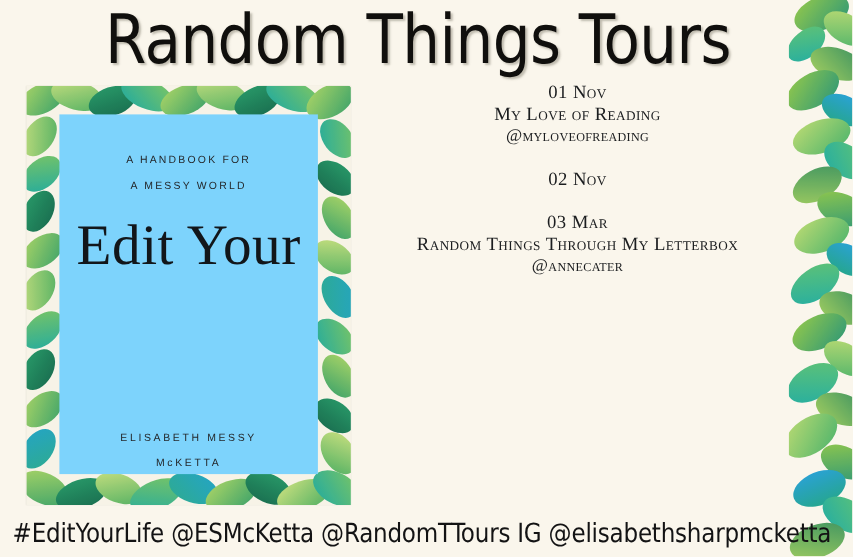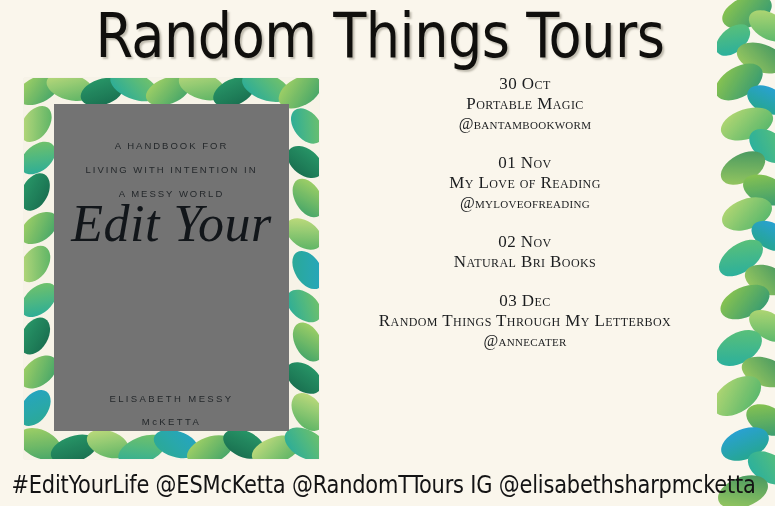--- a/index.html
+++ b/index.html
@@ -62,21 +62,21 @@
     overflow: hidden;
     box-shadow: 0 0 1px rgba(0,0,0,0.10);
     z-index: 5;
   }
   .book-inner {
     position: absolute;
     left: 30px;
     top: 26px;
     right: 30px;
     bottom: 28px;
-    background: #737373;
+    background: #7dd3fc;
     z-index: 3;
     text-align: center;
   }
   .book-border {
     position: absolute;
     inset: 0;
     z-index: 2;
   }
   .cover-tagline {
     position: absolute;
@@ -94,21 +94,20 @@
     position: absolute;
     left: 0;
     right: 0;
     top: 92px;
     font-family: "Liberation Serif", "DejaVu Serif", serif;
     font-size: 52px;
     line-height: 55px;
     color: #12161a;
     font-weight: 400;
     letter-spacing: 0.5px;
-    font-style: italic;
   }
   .cover-author {
     position: absolute;
     left: 0;
     right: 0;
     top: 283px;
     font-family: "Liberation Sans", sans-serif;
     font-size: 9.5px;
     letter-spacing: 2.4px;
     line-height: 23px;
@@ -286,50 +285,43 @@
           <ellipse cx="220" cy="366" rx="22" ry="13" fill="url(#cD)" transform="rotate(24 220 366)"></ellipse>
           <ellipse cx="252" cy="372" rx="25" ry="13" fill="url(#cC)" transform="rotate(-18 252 372)"></ellipse>
           <ellipse cx="282" cy="366" rx="23" ry="14" fill="url(#cB)" transform="rotate(28 282 366)"></ellipse>
         </g>
       </svg>
     </div>
 
     <div class="book-inner">
       <div class="cover-tagline">
         <div>A HANDBOOK FOR</div>
-        <div>LIVING WITH INTENTION IN</div>
         <div>A MESSY WORLD</div>
       </div>
       <div class="cover-title">
         <div>Edit Your</div>
       </div>
       <div class="cover-author">
         <div>ELISABETH MESSY</div>
         <div>McKETTA</div>
       </div>
     </div>
   </div>
 
   <div class="schedule">
     <div class="stop">
-      <div class="stop-date">30 Oct</div>
-      <div class="stop-blog">Portable Magic</div>
-      <div class="stop-handle">@bantambookworm</div>
-    </div>
-    <div class="stop">
       <div class="stop-date">01 Nov</div>
       <div class="stop-blog">My Love of Reading</div>
       <div class="stop-handle">@myloveofreading</div>
     </div>
     <div class="stop">
       <div class="stop-date">02 Nov</div>
-      <div class="stop-blog">Natural Bri Books</div>
     </div>
     <div class="stop">
-      <div class="stop-date">03 Dec</div>
+      <div class="stop-date">03 Mar</div>
       <div class="stop-blog">Random Things Through My Letterbox</div>
       <div class="stop-handle">@annecater</div>
     </div>
   </div>
 
   <div class="footer">#EditYourLife @ESMcKetta @RandomTTours IG @elisabethsharpmcketta</div>
 
 </div>
 
 </body></html>

